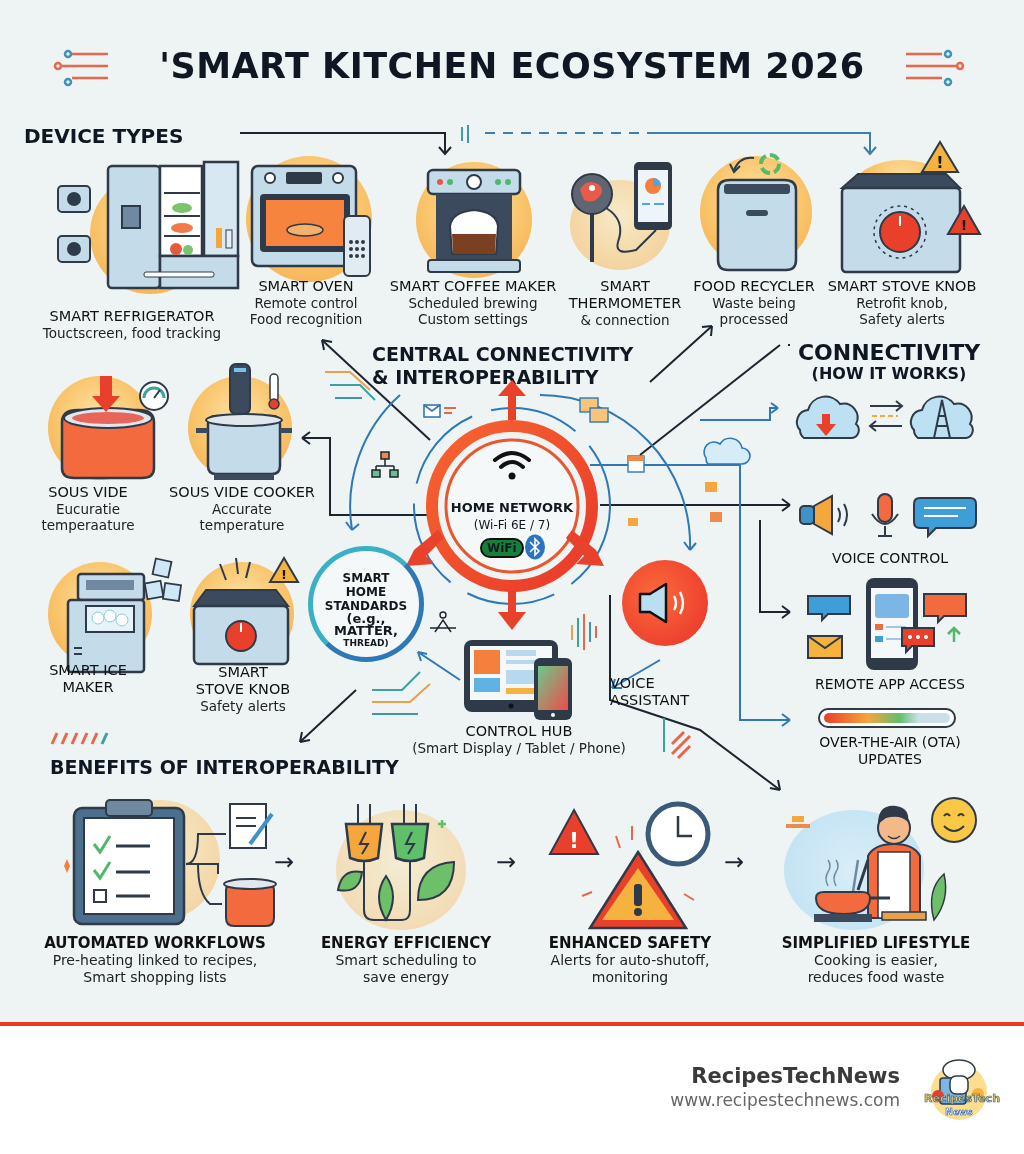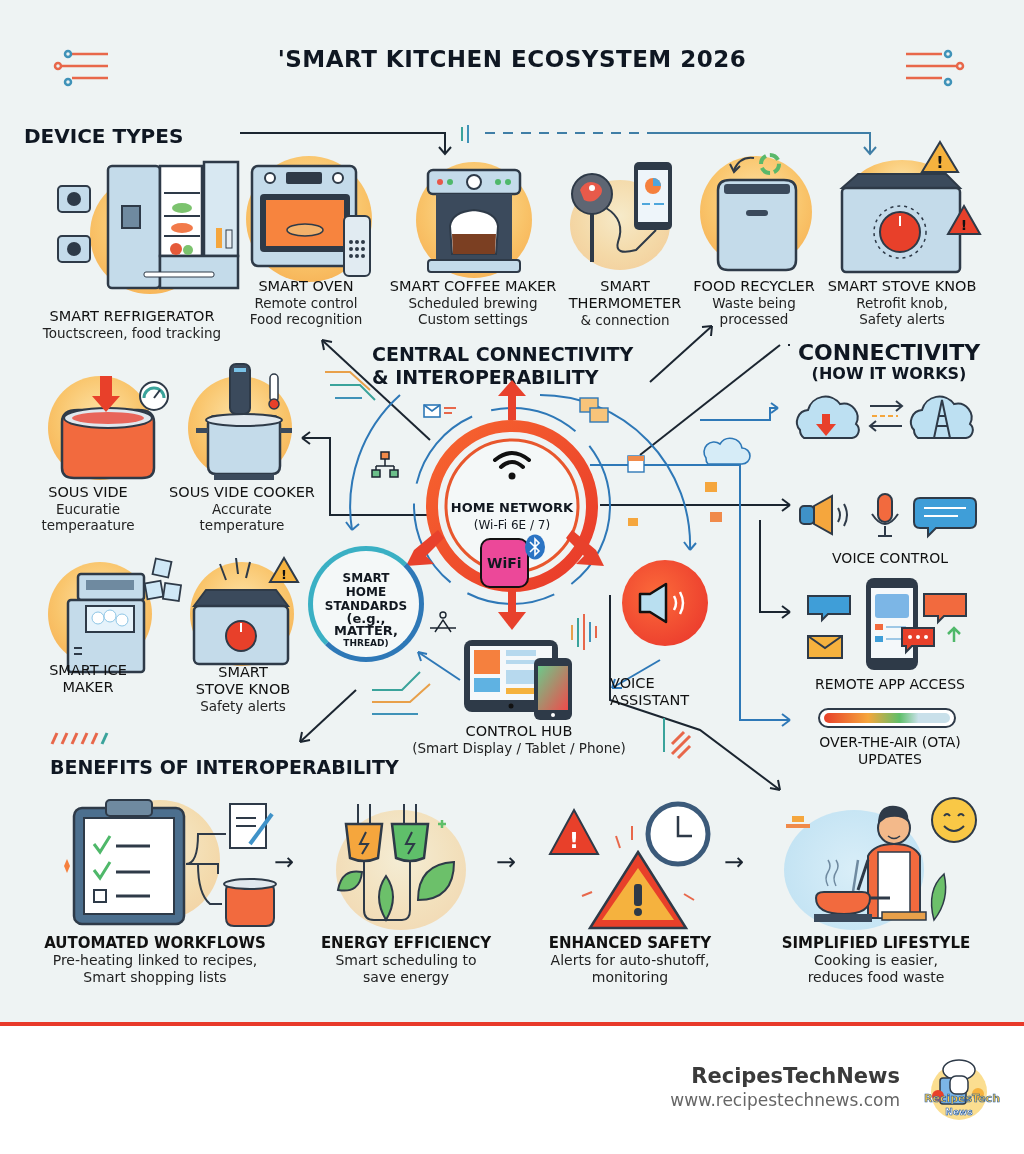--- a/index.html
+++ b/index.html
@@ -7,21 +7,21 @@
   body {
     background: #eef3f3;
     font-family: "DejaVu Sans", "Liberation Sans", sans-serif;
     color: #121820;
     position: relative;
     overflow: hidden;
   }
   .abs { position: absolute; }
   .title {
     position: absolute; left: 0; width: 1024px; top: 46px;
-    text-align: center; font-size: 23px; font-weight: bold; letter-spacing: 0.5px;
+    text-align: center; font-size: 35px; font-weight: bold; letter-spacing: 0.5px;
     color: #0f1722;
   }
   .circuit { position: absolute; top: 50px; }
   .section-head {
     position: absolute; font-weight: bold; color: #0f1722; white-space: nowrap;
   }
   .item { position: absolute; text-align: center; }
   .item .blob {
     position: absolute; border-radius: 50%;
     background: radial-gradient(circle at 50% 40%, #fde3a7 0%, #f9c46a 55%, #f6a84a 100%);
@@ -203,21 +203,21 @@
   </svg>
   <svg class="abs" style="left:68px; top:30px;" width="40" height="34" viewBox="0 0 40 34">
     <g fill="none" stroke="#111" stroke-width="4" stroke-linecap="round">
       <path d="M3 12 Q20 -2 37 12"></path>
         <path d="M9 19 Q20 9 31 19"></path>
     </g>
     <circle cx="20" cy="28" r="3.5" fill="#111"></circle>
   </svg>
   <div class="abs" style="left:0; width:176px; top:82px; text-align:center; font-size:13px; font-weight:bold;">HOME NETWORK</div>
   <div class="abs" style="left:0; width:176px; top:100px; text-align:center; font-size:12px;">(Wi-Fi 6E / 7)</div>
-  <div class="abs" style="left:56px; top:120px; padding:15px 5px; border:2px solid #111; border-radius:10px; font-size:14px; font-weight:bold; background:#ec4899;">WiFi</div>
+  <div class="abs" style="left:56px; top:120px; padding:1px 5px; border:2px solid #111; border-radius:10px; font-size:12px; font-weight:bold; background:#15803d;">WiFi</div>
   <svg class="abs" style="left:100px; top:116px;" width="22" height="26" viewBox="0 0 22 26">
     <ellipse cx="11" cy="13" rx="10" ry="12.5" fill="#2b74c4"></ellipse>
     <path d="M6 8 L15 17 L11 21 V5 L15 9 L6 18" fill="none" stroke="#fff" stroke-width="1.6"></path>
   </svg>
 </div>
 
 <svg class="abs" style="left:330px; top:380px;" width="330" height="270">
   <g fill="#e8412c">
     <rect x="178" y="10" width="8" height="30"></rect>
       <polygon points="168,16 182,0 196,16"></polygon>

